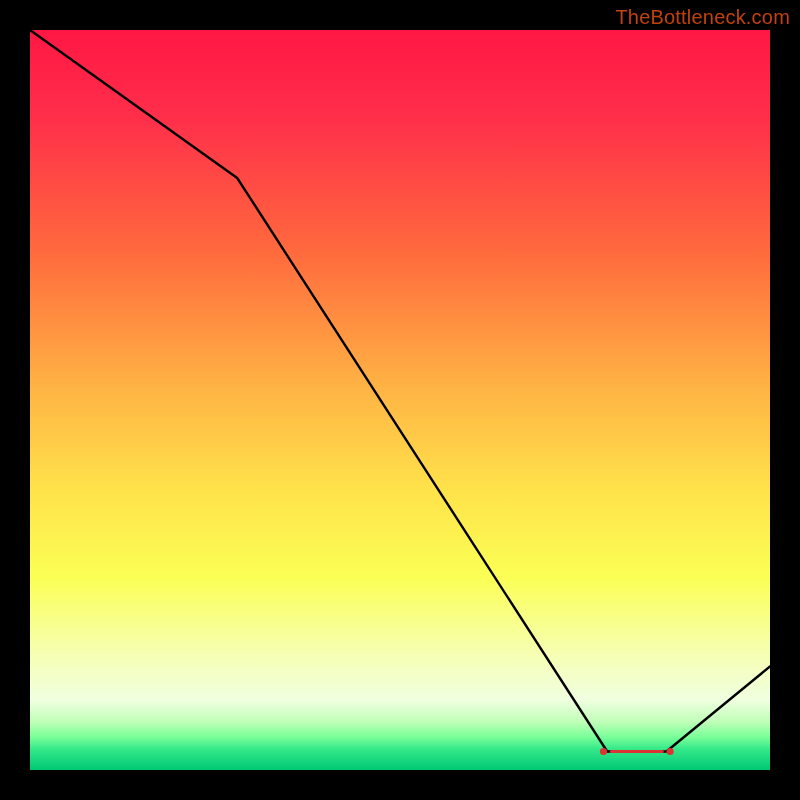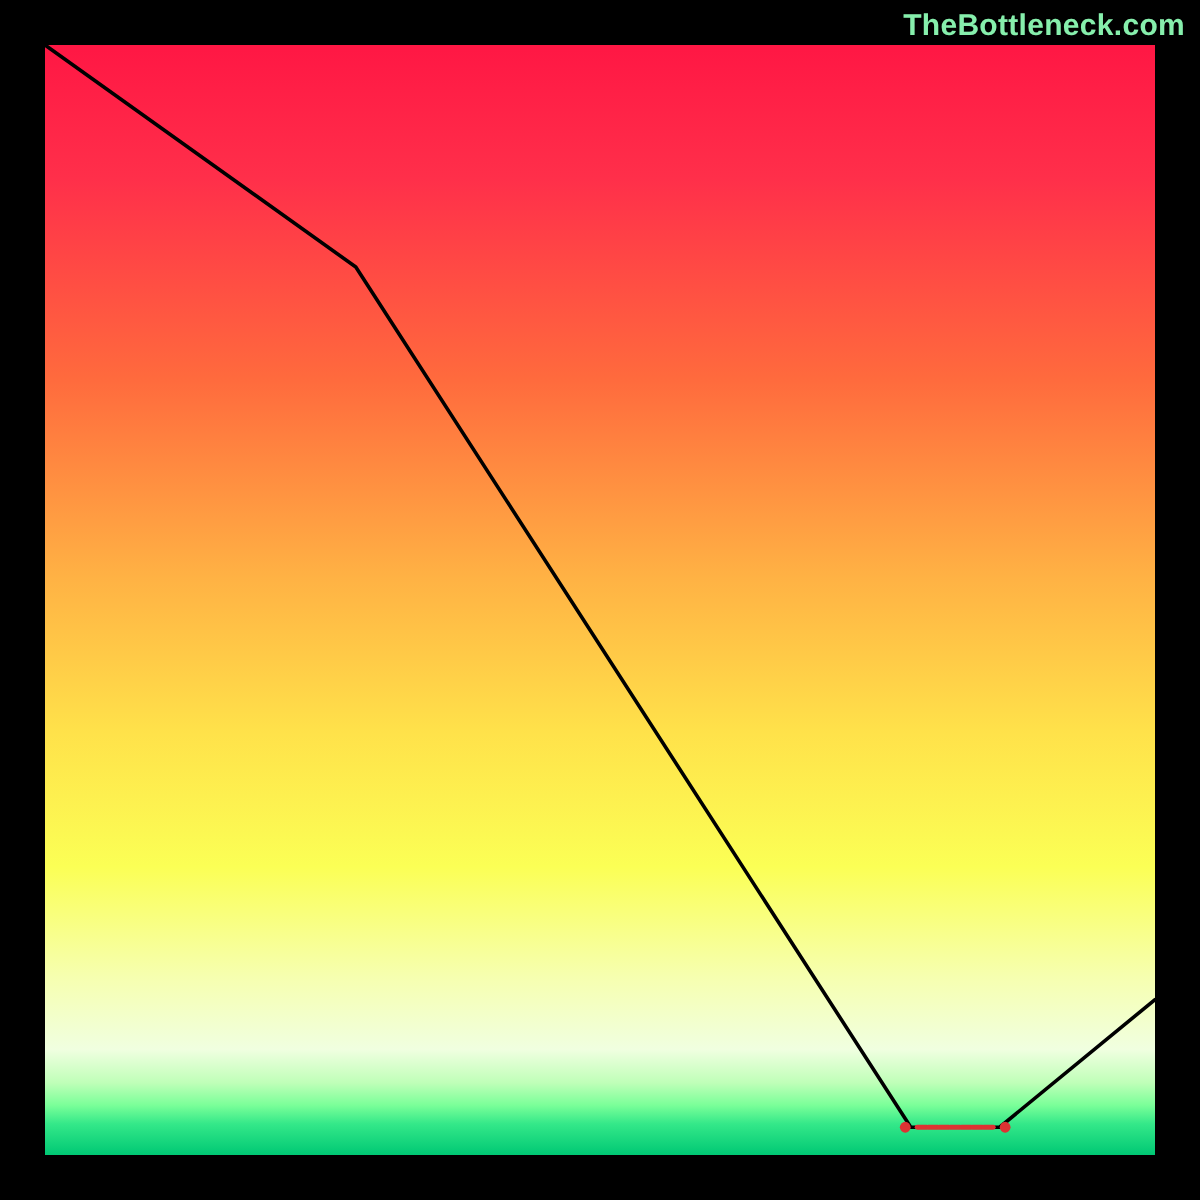--- a/index.html
+++ b/index.html
@@ -14,23 +14,23 @@
   .stage {
     position: relative;
     width: 800px;
     height: 800px;
     background: #000;
   }
   .watermark {
     position: absolute;
     top: 6px;
     right: 10px;
-    color: #86efac;
+    color: #c2410c;
     font-size: 20px;
-    font-weight: 700;
+    font-weight: 400;
     letter-spacing: 0.2px;
     user-select: none;
   }
   .plot-frame {
     position: absolute;
     left: 30px;
     top: 30px;
     width: 740px;
     height: 740px;
     background: #000;

